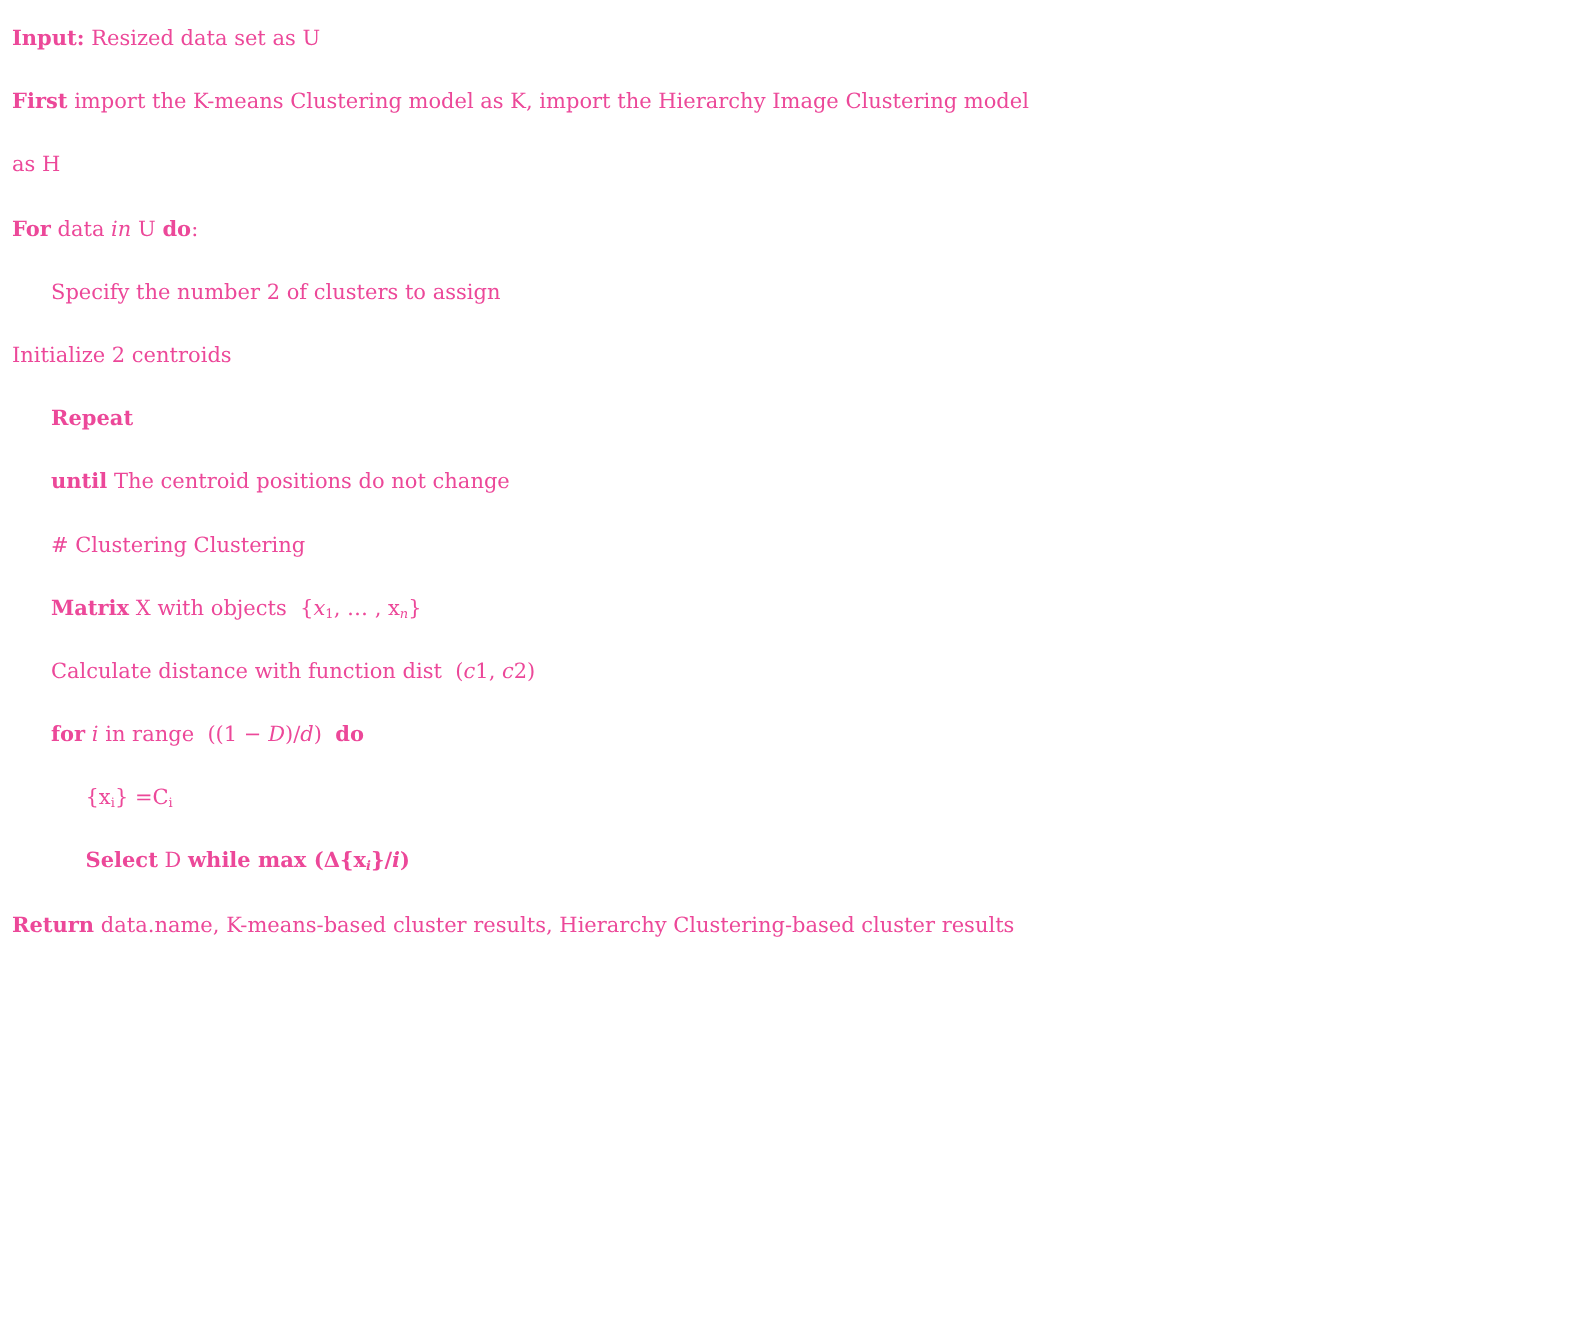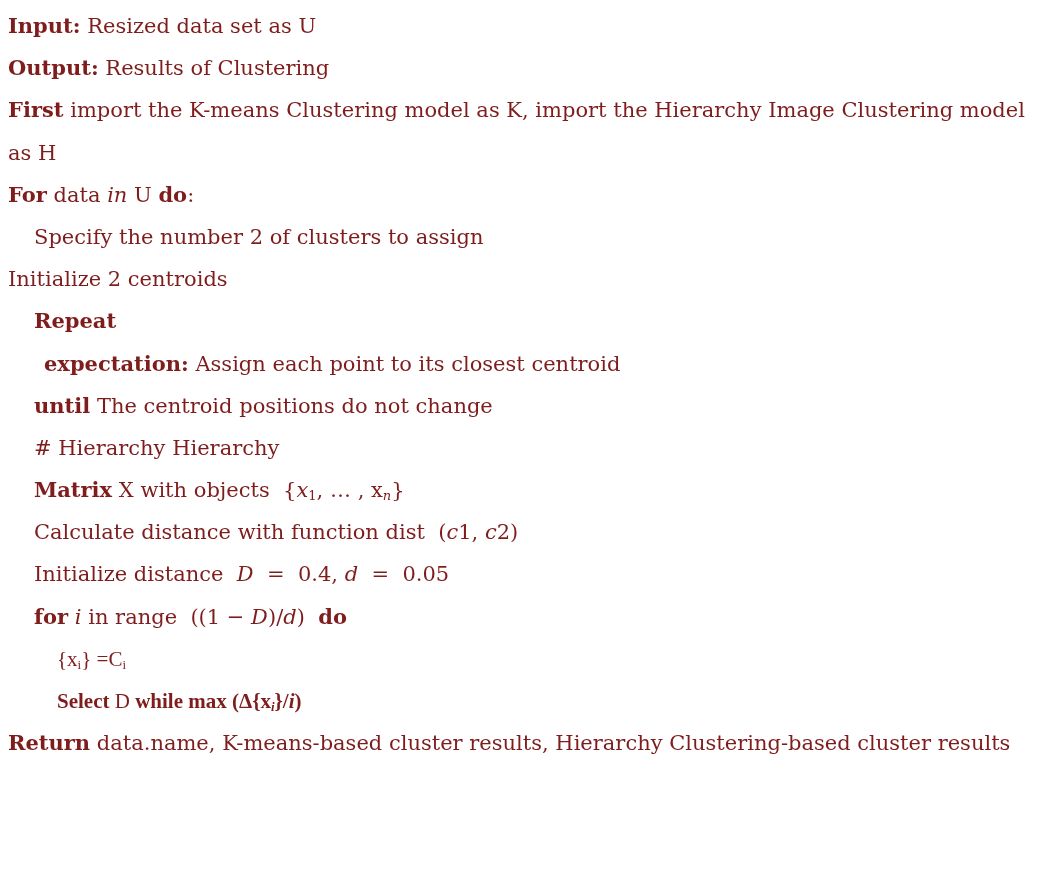--- a/index.html
+++ b/index.html
@@ -9,57 +9,54 @@
     width: 1058px;
     height: 880px;
     overflow: hidden;
   }
   .listing {
     box-sizing: border-box;
     width: 1058px;
     height: 880px;
     padding: 5px 6px 0 8px;
     font-family: "DejaVu Serif", "Liberation Serif", serif;
-    font-size: 21px;
+    font-size: 14px;
     line-height: 42.2px;
-    color: #7f1d1d;
+    color: #ec4899;
   }
   .line {
     white-space: pre;           
     height: 42.2px;
   }
   .ind0 { margin-left: 0; }
   .ind1 { margin-left: 26px; }
   .ind2 { margin-left: 36px; }
-  .ind3 { margin-left: 49px; font-family: Liberation Serif, serif; }
+  .ind3 { margin-left: 49px; }
   .b  { font-weight: bold; }
   .i  { font-style: italic; text-align: right; }
   sub {
     font-size: 0.62em;
     line-height: 0;
     vertical-align: -0.25em;
   }
 </style>
 </head>
 <body>
 
 <div class="listing">
   <div>
       <div class="line ind0"><span class="b">Input:</span><span class=""> Resized data set as U</span></div>
-      <div class="line ind0"><span class="b">Output:</span><span class=""> Results of Clustering</span></div>
       <div class="line ind0"><span class="b">First</span><span class=""> import the K-means Clustering model as K, import the Hierarchy Image Clustering model</span></div>
       <div class="line ind0"><span class="">as H</span></div>
       <div class="line ind0"><span class="b">For</span><span class=""> data </span><span class="i">in</span><span class=""> U </span><span class="b">do</span><span class="">:</span></div>
       <div class="line ind1"><span class="">Specify the number 2 of clusters to assign</span></div>
       <div class="line ind0"><span class="">Initialize 2 centroids</span></div>
       <div class="line ind1"><span class="b">Repeat</span></div>
-      <div class="line ind2"><span class="b">expectation:</span><span class=""> Assign each point to its closest centroid</span></div>
       <div class="line ind1"><span class="b">until</span><span class=""> The centroid positions do not change</span></div>
-      <div class="line ind1"><span class=""># Hierarchy Hierarchy</span></div>
+      <div class="line ind1"><span class=""># Clustering Clustering</span></div>
       <div class="line ind1"><span class="b">Matrix</span><span class=""> X with objects  {</span><span class="i">x</span><sub class="">1</sub><span class="">, … , x</span><sub class="i">n</sub><span class="">}</span></div>
       <div class="line ind1"><span class="">Calculate distance with function dist  (</span><span class="i">c</span><span class="">1, </span><span class="i">c</span><span class="">2)</span></div>
-      <div class="line ind1"><span class="">Initialize distance  </span><span class="i">D</span><span class="">  =  0.4, </span><span class="i">d</span><span class="">  =  0.05</span></div>
       <div class="line ind1"><span class="b">for</span><span class=""> </span><span class="i">i</span><span class=""> in range  ((1 − </span><span class="i">D</span><span class="">)/</span><span class="i">d</span><span class="">)  </span><span class="b">do</span></div>
       <div class="line ind3"><span class="">{x</span><sub class="">i</sub><span class="">} =C</span><sub class="">i</sub></div>
       <div class="line ind3"><span class="b">Select</span><span class=""> D </span><span class="b">while max (</span><span class="b">Δ{</span><span class="b">x</span><sub class="b i">i</sub><span class="b">}/</span><span class="b i">i</span><span class="b">)</span></div>
       <div class="line ind0"><span class="b">Return</span><span class=""> data.name, K-means-based cluster results, Hierarchy Clustering-based cluster results</span></div>
     </div>
 </div>
 
 </body></html>

